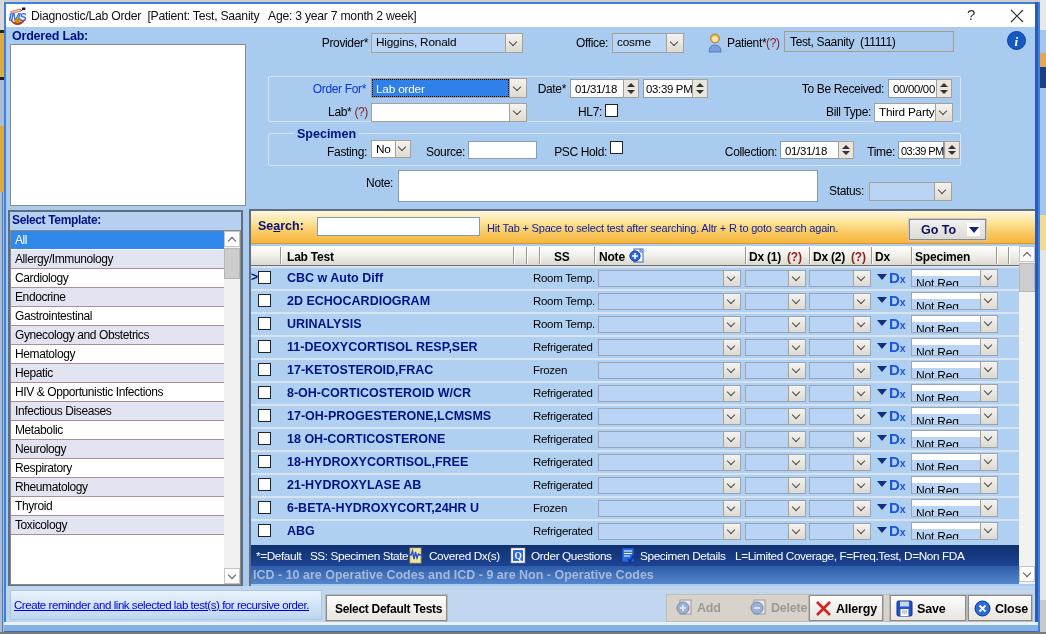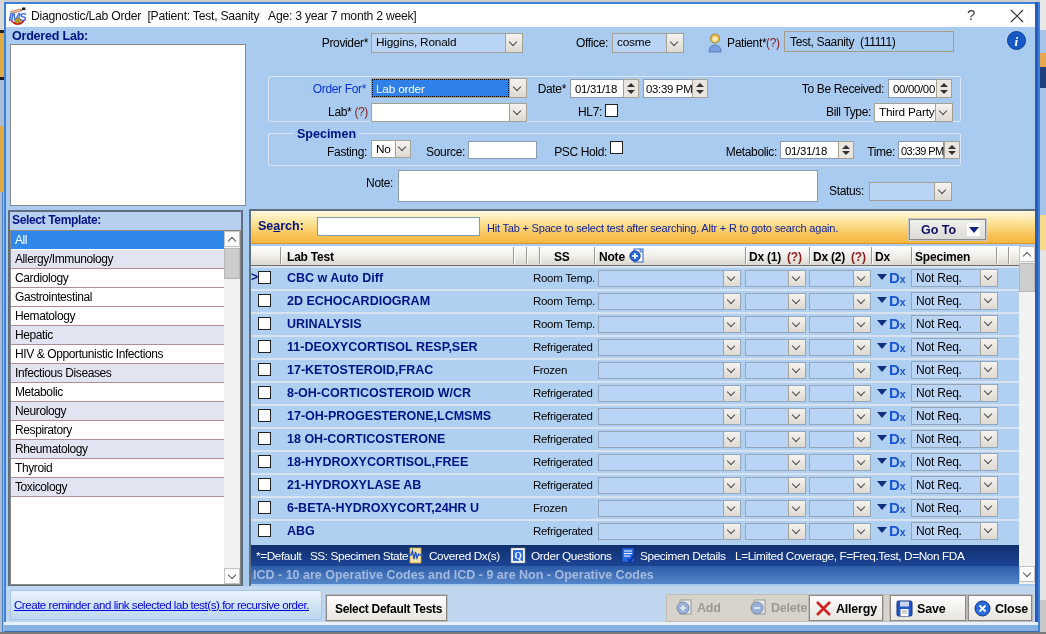--- a/index.html
+++ b/index.html
@@ -31,21 +31,21 @@
 .sthumb { position:absolute; width:16px; background:#cdcdcd; border:1px solid #b6b6b6; }
 .hsep { position:absolute; width:1px; height:17px; background:#9a9890; box-shadow:1px 0 0 #fff; top:247px; }
 .hlb { position:absolute; top:250px; font-size:12px; letter-spacing:-0.2px; font-weight:bold; color:#000; white-space:nowrap; }
 .rsep { position:absolute; left:251px; width:768px; height:2px; background:#d9e3ef; }
 .mk { position:absolute; color:#001284; font-weight:bold; font-size:12px; }
 .tn { position:absolute; left:287px; font-size:12.5px; font-weight:bold; color:#001284; white-space:nowrap; }
 .ssx { position:absolute; left:533px; font-size:11.5px; letter-spacing:-0.3px; color:#000; white-space:nowrap; }
 .tri { position:absolute; width:0; height:0; border-left:5px solid transparent; border-right:5px solid transparent; border-top:6px solid #10307e; }
 .dxl { position:absolute; left:889px; font-size:15px; font-weight:bold; color:#1e56d8; }
 .dxl span { font-size:10.5px; }
-.nr { font-size:12px !important; }
+.nr { font-size:12px !important;margin-top:6px; }
 .ti { height:19px; font-size:12px; letter-spacing:-0.4px; color:#000; padding:2px 0 0 4px; border-bottom:1px solid #b08d8d; background:#fff; white-space:nowrap; overflow:hidden; }
 .ti.lav { background:#e2e4f2; }
 .ti.sel { background:#2f88ea; color:#fff; border-bottom-color:#fff; }
 .bbtn { position:absolute; height:26px; background:linear-gradient(#fdfdfc,#e8e5df); border:1px solid #8a8a8a; box-shadow:0 0 0 1px #b8b8b8; }
 .bico { position:absolute; left:5px; top:4px; width:17px; height:17px; }
 .btx { position:absolute; left:26px; top:6px; font-size:12.5px; letter-spacing:-0.2px; font-weight:bold; color:#000; white-space:nowrap; }
 .dis .btx { color:#9a9a94; }
 .leg { position:absolute; top:549px; font-size:11.8px; letter-spacing:-0.4px; color:#fff; white-space:nowrap; }
 </style></head><body>
 
@@ -169,21 +169,21 @@
 <div class="cmb" style="left:371px;top:140px;width:40px;height:18px">
     <div class="cf">No</div>
     <div class="ab" style="width:15px">
       <i style="left:3px;top:3px"></i>
     </div>
   </div>
 <div class="lbl rt" style="left:395px;top:145px;width:70px">Source:</div>
 <div class="wbox" style="left:468px;top:141px;width:69px;height:18px"></div>
 <div class="lbl rt" style="left:527px;top:145px;width:80px">PSC Hold:</div>
 <div class="chk" style="left:610px;top:141px"></div>
-<div class="lbl rt" style="left:697px;top:145px;width:80px">Metabolic:</div>
+<div class="lbl rt" style="left:697px;top:145px;width:80px">Collection:</div>
 <div class="wbox" style="left:780px;top:141px;width:59px;height:18px"></div>
 <div class="lbl fld" style="left:785px;top:145px">01/31/18</div>
 <div class="spin" style="left:838px;top:141px;height:18px">
     <b></b>
     <u></u>
   </div>
 <div class="lbl rt" style="left:835px;top:145px;width:60px">Time:</div>
 <div class="wbox" style="left:898px;top:141px;width:46px;height:18px"></div>
 <div class="lbl flt" style="left:901px;top:145px">03:39 PM</div>
 <div class="spin" style="left:944px;top:141px;height:18px">
@@ -200,21 +200,23 @@
       <i></i>
     </div>
   </div>
 
 <div class="abs" style="left:8px;top:210px;width:235px;height:377px;border:2px solid #5f6f80;background:#b7d0ef"></div>
 <div class="lbl nav" style="left:12px;top:213px">Select Template:</div>
 <div class="abs" style="left:10px;top:230px;width:231px;height:355px;background:#fff;border:1px solid #888">
 <div class="ti sel">All</div>
 <div class="ti lav">Allergy/Immunology</div>
 <div class="ti">Cardiology</div>
+<div class="ti lav">Endocrine</div>
 <div class="ti">Gastrointestinal</div>
+<div class="ti lav">Gynecology and Obstetrics</div>
 <div class="ti">Hematology</div>
 <div class="ti lav">Hepatic</div>
 <div class="ti">HIV &amp; Opportunistic Infections</div>
 <div class="ti lav">Infectious Diseases</div>
 <div class="ti">Metabolic</div>
 <div class="ti lav">Neurology</div>
 <div class="ti">Respiratory</div>
 <div class="ti lav">Rheumatology</div>
 <div class="ti">Thyroid</div>
 <div class="ti lav">Toxicology</div>

